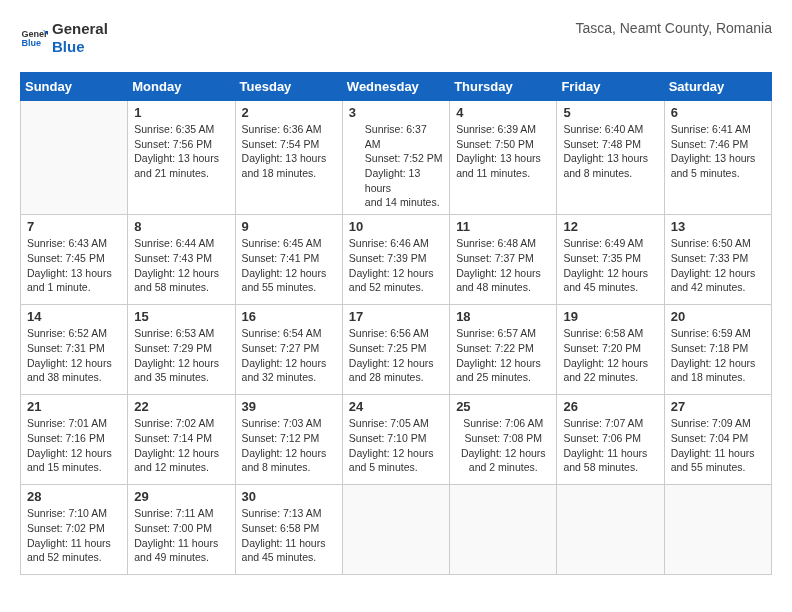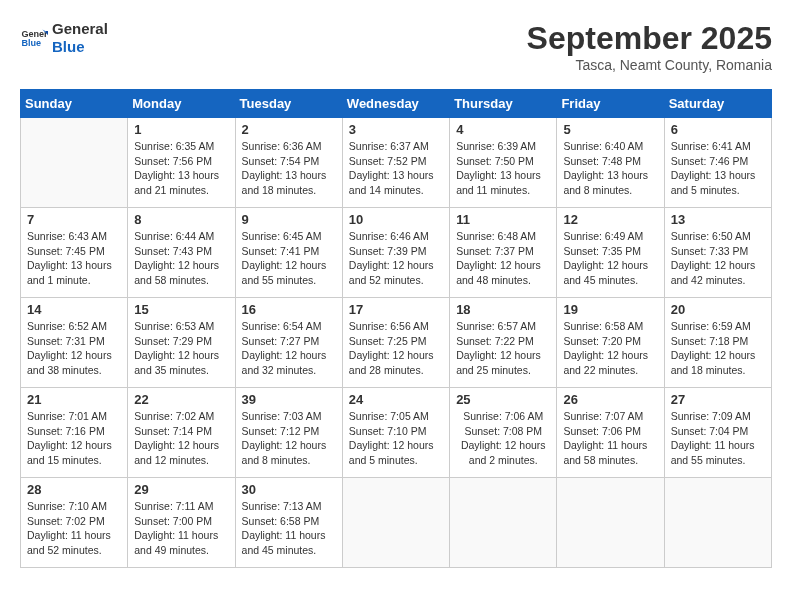--- a/index.html
+++ b/index.html
@@ -87,21 +87,20 @@
       <text x="2" y="32" font-size="13" font-weight="bold" fill="#1565c0">Blue</text>
       <polygon points="32,8 40,16 36,10" fill="#1565c0"></polygon>
       <polygon points="36,10 40,16 40,10" fill="#0d47a1"></polygon>
     </svg>
     <div style="line-height:1.2">
       <div style="font-weight:bold;font-size:15px;color:#333;">General</div>
       <div style="font-weight:bold;font-size:15px;color:#1565c0;">Blue</div>
     </div>
   </div>
   <div class="title-block">
-    <div class="month-title">September 2025</div>
     <div class="subtitle">Tasca, Neamt County, Romania</div>
   </div>
 </div>
 
 <table class="calendar">
   <thead>
     <tr>
     <th>Sunday</th>
         <th>Monday</th>
         <th>Tuesday</th>
@@ -123,21 +122,21 @@
         </td>
         <td>
           <div class="day-num">2</div>
           <div class="day-info" style="white-space: pre-line;">Sunrise: 6:36 AM
 Sunset: 7:54 PM
 Daylight: 13 hours
 and 18 minutes.</div>
         </td>
         <td>
           <div class="day-num">3</div>
-          <div class="day-info" style="white-space: pre-line;">Sunrise: 6:37 AM
+          <div class="day-info" style="white-space: pre-line; margin-left: 16px;">Sunrise: 6:37 AM
 Sunset: 7:52 PM
 Daylight: 13 hours
 and 14 minutes.</div>
         </td>
         <td>
           <div class="day-num">4</div>
           <div class="day-info" style="white-space: pre-line;">Sunrise: 6:39 AM
 Sunset: 7:50 PM
 Daylight: 13 hours
 and 11 minutes.</div>

